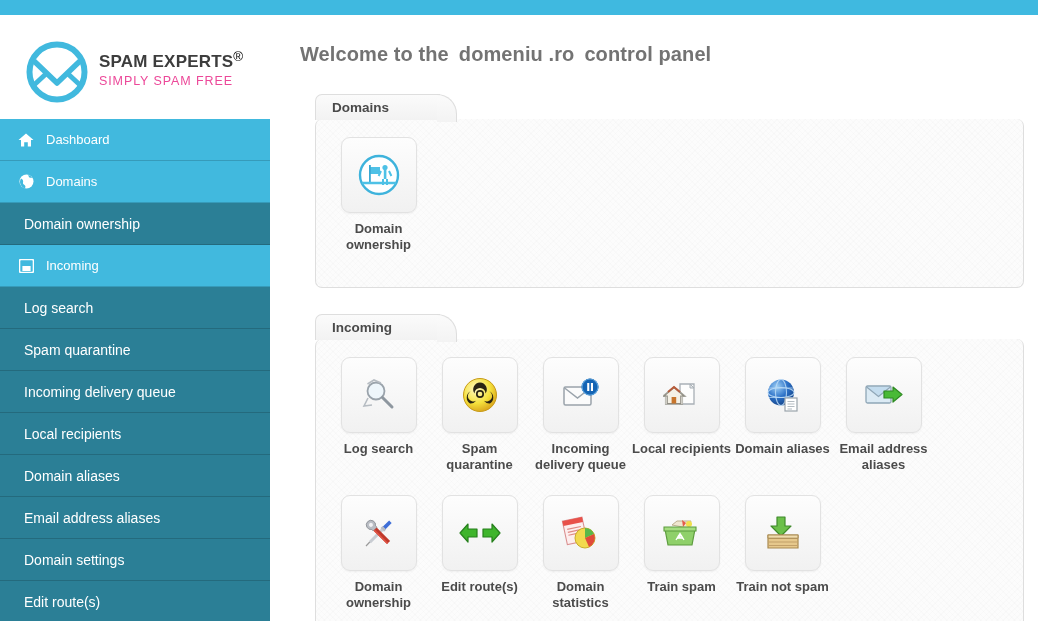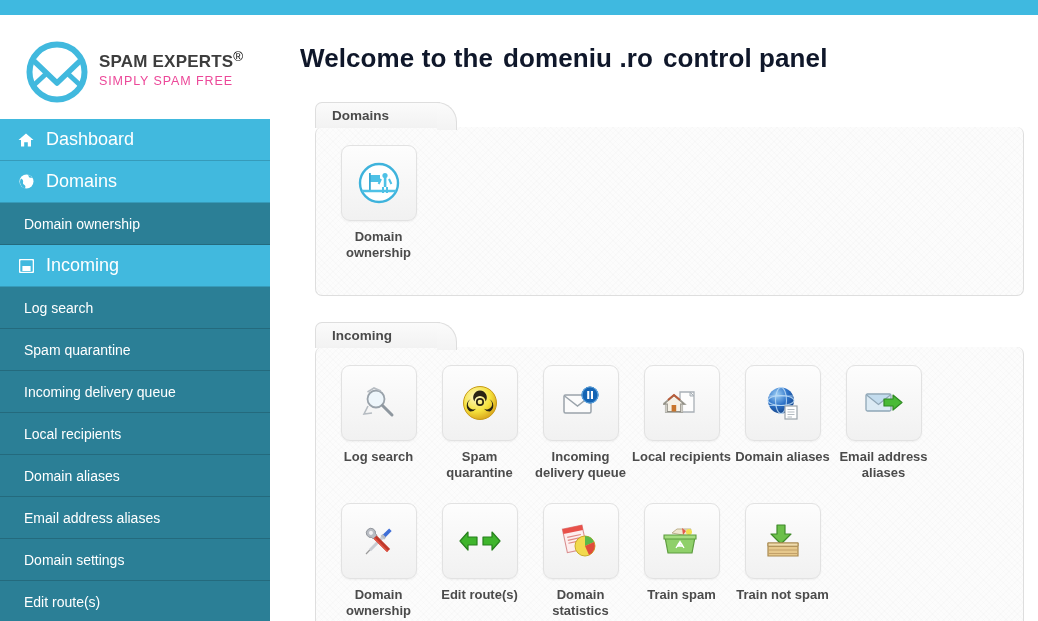--- a/index.html
+++ b/index.html
@@ -64,21 +64,21 @@
   }
 
   .nav { width: 270px; }
 
   .nav-item {
     position: relative;
     height: 42px;
     display: flex;
     align-items: center;
     color: #ffffff;
-    font-size: 18px;
+    font-size: 13px;
     border-bottom: 1px solid rgba(0,0,0,0.16);
     cursor: pointer;
     user-select: none;
   }
   .nav-item.top {
     background: #41b9de;
     padding-left: 16px;
   }
   .nav-item.sub {
     background: #2b7f96;
@@ -100,23 +100,23 @@
   .main {
     position: absolute;
     left: 270px; top: 15px;
     width: 768px;
     height: 606px;
     background: #ffffff;
   }
 
   .page-title {
     margin: 28px 0 0 30px;
-    font-size: 26px;
+    font-size: 20px;
     font-weight: bold;
-    color: #0f172a;
+    color: #737373;
     letter-spacing: 0.1px;
     white-space: nowrap;
   }
   .page-title .domain-part { padding: 0 10px; }
 
   
   .panel {
     position: relative;
     margin: 0 14px 0 45px;
     background:

